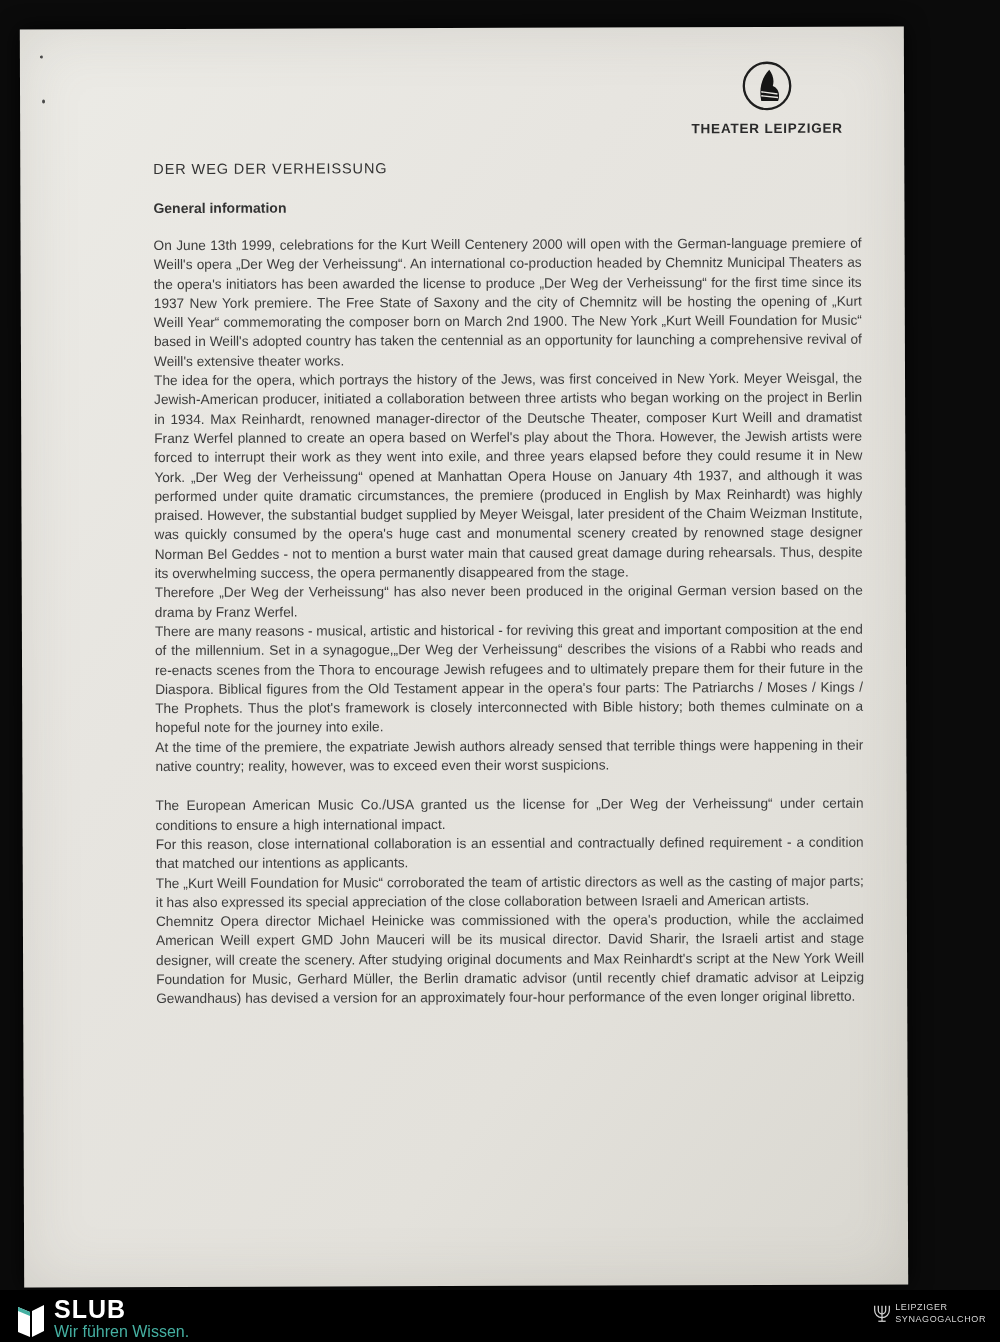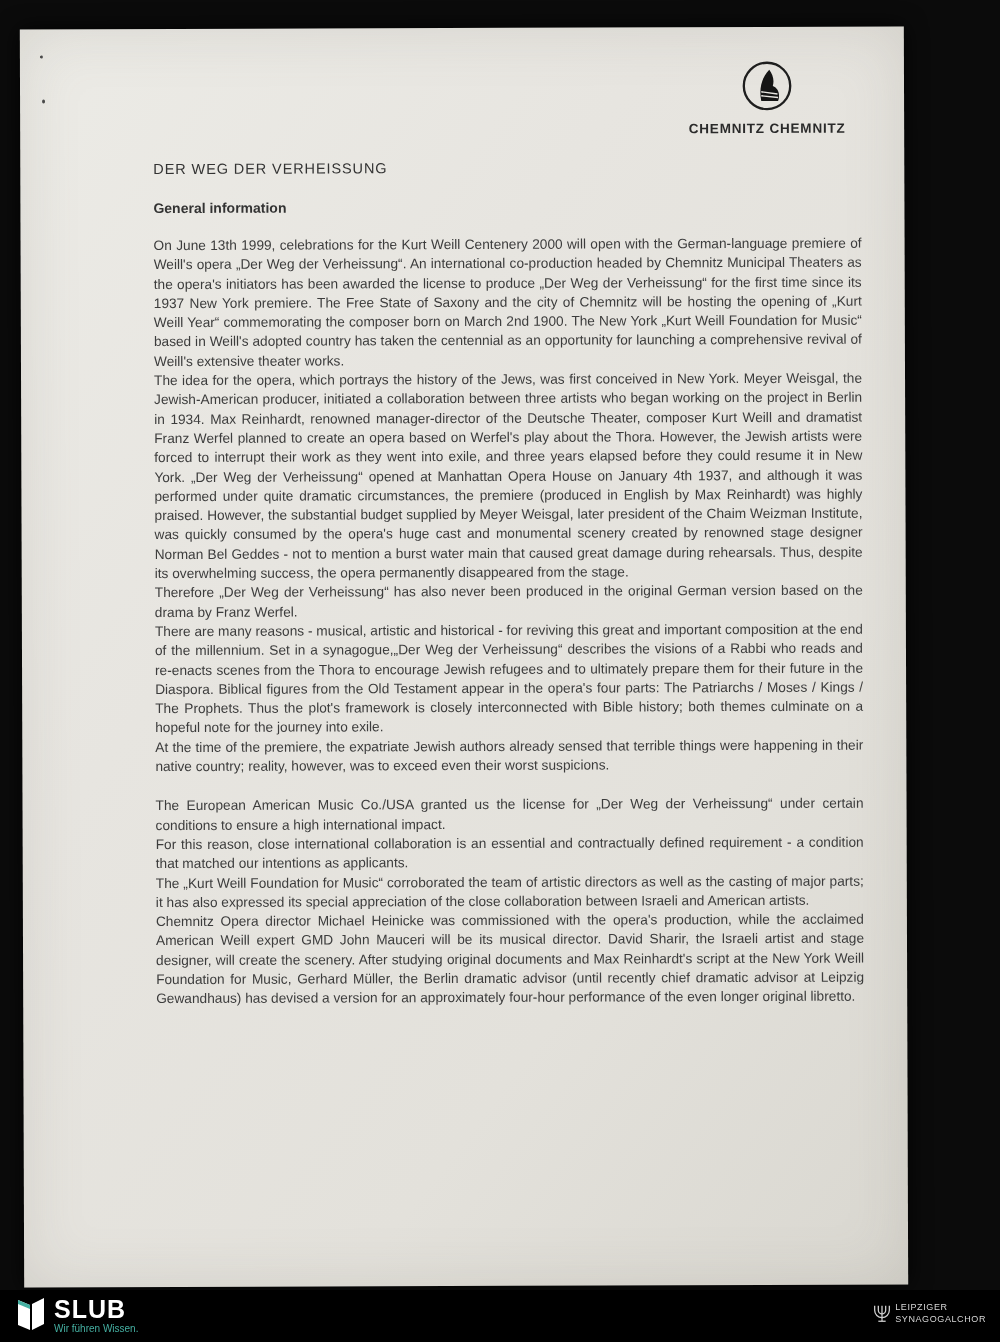--- a/index.html
+++ b/index.html
@@ -84,21 +84,21 @@
     cursor: pointer;
   }
   .slub-word {
     font-size: 25px;
     font-weight: bold;
     letter-spacing: 1px;
     color: #ffffff;
     line-height: 26px;
   }
   .slub-tag {
-    font-size: 10px;
+    font-size: 16px;
     color: #45b0a2;
     margin-top: 1px;
   }
   .choir {
     position: absolute;
     right: 14px; top: 10px;
     display: flex;
     align-items: center;
     gap: 2px;
     cursor: pointer;
@@ -119,21 +119,21 @@
     <div class="speck s1"></div>
     <div class="speck s2"></div>
 
     <div class="letterhead">
       <svg width="58" height="58" viewBox="0 0 100 100">
         <circle cx="50" cy="50" r="40" fill="none" stroke="#1e1e1e" stroke-width="4"></circle>
         <path d="M40 76 C36 56 40 36 54 22 C60 30 63 40 60 50 C70 54 73 65 69 76 Z" fill="#151515"></path>
         <line x1="40" y1="60" x2="68" y2="64" stroke="#e8e6e1" stroke-width="2.5"></line>
         <line x1="40" y1="67" x2="69" y2="70" stroke="#e8e6e1" stroke-width="2.5"></line>
       </svg>
-      <div class="letterhead-name">CHEMNITZ CHEMNITZ</div>
+      <div class="letterhead-name">THEATER LEIPZIGER</div>
     </div>
 
     <div class="content">
       <h1 class="doc-title">DER WEG DER VERHEISSUNG</h1>
       <h2 class="doc-subtitle">General information</h2>
       <div class="body-text">
         <p>On June 13th 1999, celebrations for the Kurt Weill Centenery 2000 will open with the German-language premiere of Weill's opera „Der Weg der Verheissung“. An international co-production headed by Chemnitz Municipal Theaters as the opera's initiators has been awarded the license to produce „Der Weg der Verheissung“ for the first time since its 1937 New York premiere. The Free State of Saxony and the city of Chemnitz will be hosting the opening of „Kurt Weill Year“ commemorating the composer born on March 2nd 1900. The New York „Kurt Weill Foundation for Music“ based in Weill's adopted country has taken the centennial as an opportunity for launching a comprehensive revival of Weill's extensive theater works.</p>
         <p>The idea for the opera, which portrays the history of the Jews, was first conceived in New York. Meyer Weisgal, the Jewish-American producer, initiated a collaboration between three artists who began working on the project in Berlin in 1934. Max Reinhardt, renowned manager-director of the Deutsche Theater, composer Kurt Weill and dramatist Franz Werfel planned to create an opera based on Werfel's play about the Thora. However, the Jewish artists were forced to interrupt their work as they went into exile, and three years elapsed before they could resume it in New York. „Der Weg der Verheissung“ opened at Manhattan Opera House on January 4th 1937, and although it was performed under quite dramatic circumstances, the premiere (produced in English by Max Reinhardt) was highly praised. However, the substantial budget supplied by Meyer Weisgal, later president of the Chaim Weizman Institute, was quickly consumed by the opera's huge cast and monumental scenery created by renowned stage designer Norman Bel Geddes - not to mention a burst water main that caused great damage during rehearsals. Thus, despite its overwhelming success, the opera permanently disappeared from the stage.</p>
         <p>Therefore „Der Weg der Verheissung“ has also never been produced in the original German version based on the drama by Franz Werfel.</p>
         <p>There are many reasons - musical, artistic and historical - for reviving this great and important composition at the end of the millennium. Set in a synagogue,„Der Weg der Verheissung“ describes the visions of a Rabbi who reads and re-enacts scenes from the Thora to encourage Jewish refugees and to ultimately prepare them for their future in the Diaspora. Biblical figures from the Old Testament appear in the opera's four parts: The Patriarchs / Moses / Kings / The Prophets. Thus the plot's framework is closely interconnected with Bible history; both themes culminate on a hopeful note for the journey into exile.</p>

